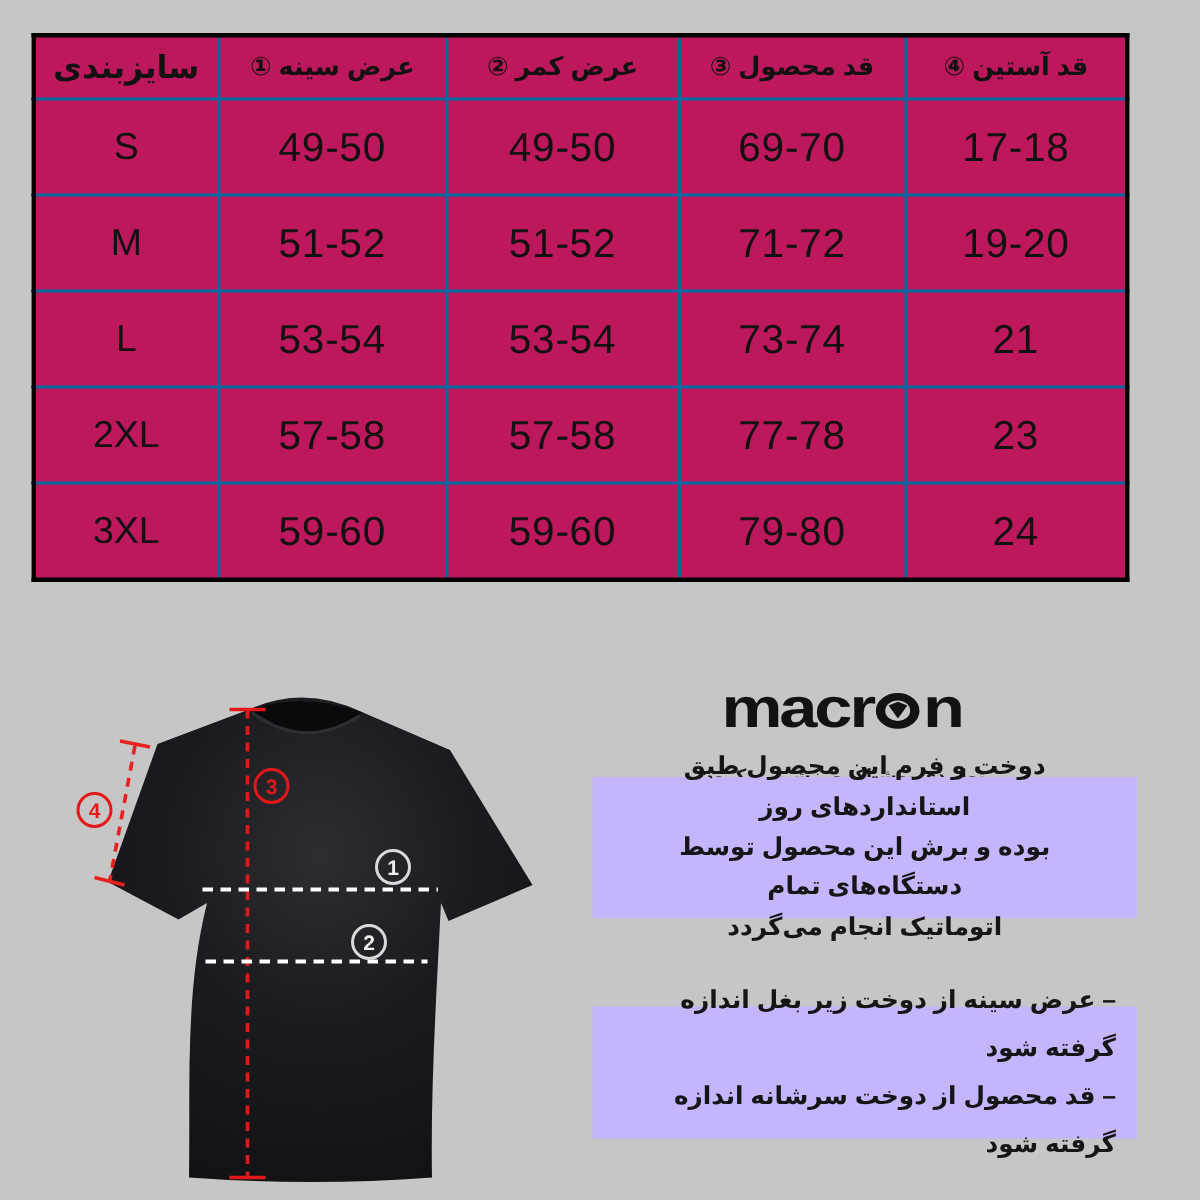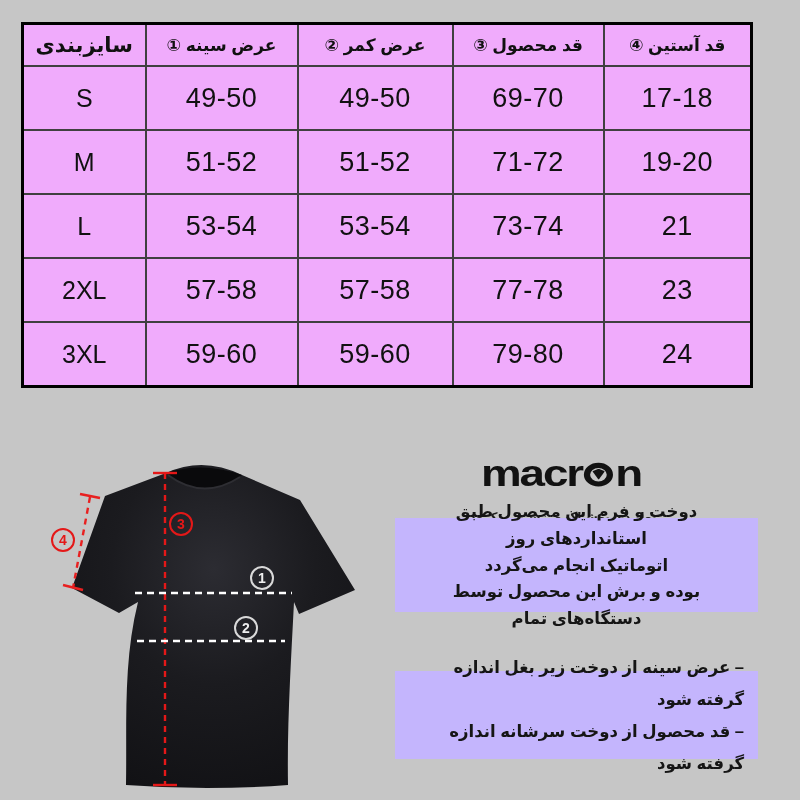--- a/index.html
+++ b/index.html
@@ -9,22 +9,22 @@
     font-family:"Liberation Sans","DejaVu Sans",sans-serif;
     color:#111;
   }
   
   .size-table{
     position:absolute;left:21px;top:22px;
     border-collapse:collapse;table-layout:fixed;
     background:#fff;border:3px solid #000;
   }
   .size-table td{
-    border:2px solid #404040;text-align:center;vertical-align:middle;
-    padding:0;background:#f0abfc;
+    border:2px solid #0369a1;text-align:center;vertical-align:middle;
+    padding:0;background:#be185d;
   }
   .size-table tr.hdr td{height:40px;font-weight:bold;font-size:17px;direction:rtl;}
   .size-table tr.hdr td.c0{font-size:21px;}
   .size-table tr.datarow td{height:62px;font-size:27px;font-weight:400;letter-spacing:0.5px;}
   .size-table tr.datarow td.c0{font-size:25px;letter-spacing:0;}
   
   .diagram{position:absolute;left:45px;top:452px;width:320px;height:343px;}
   .diagram svg{position:absolute;left:0;top:0;}
   .marker{
     position:absolute;width:24px;height:24px;box-sizing:border-box;
@@ -177,20 +177,20 @@
 
 <div class="brand">
   <div class="logo-line">
     <span class="logo-word"><span>macr</span><span class="logo-o"><span class="logo-o-core"></span></span><span>n</span></span>
   </div>
   <div class="brand-subtitle">تولیـدی پوشـاک ورزشـی مـکرون</div>
 </div>
 
 <div class="note-box note-paragraph">
   <div class="note-line">دوخت و فرم این محصول طبق استانداردهای روز</div>
+  <div class="note-line">بوده و برش این محصول توسط دستگاه‌های تمام</div>
   <div class="note-line">اتوماتیک انجام می‌گردد</div>
-  <div class="note-line">بوده و برش این محصول توسط دستگاه‌های تمام</div>
 </div>
 
 <div class="note-box note-bullets">
   <div class="note-line">– عرض سینه از دوخت زیر بغل اندازه گرفته شود</div>
   <div class="note-line">– قد محصول از دوخت سرشانه اندازه گرفته شود</div>
 </div>
 
 </body></html>

